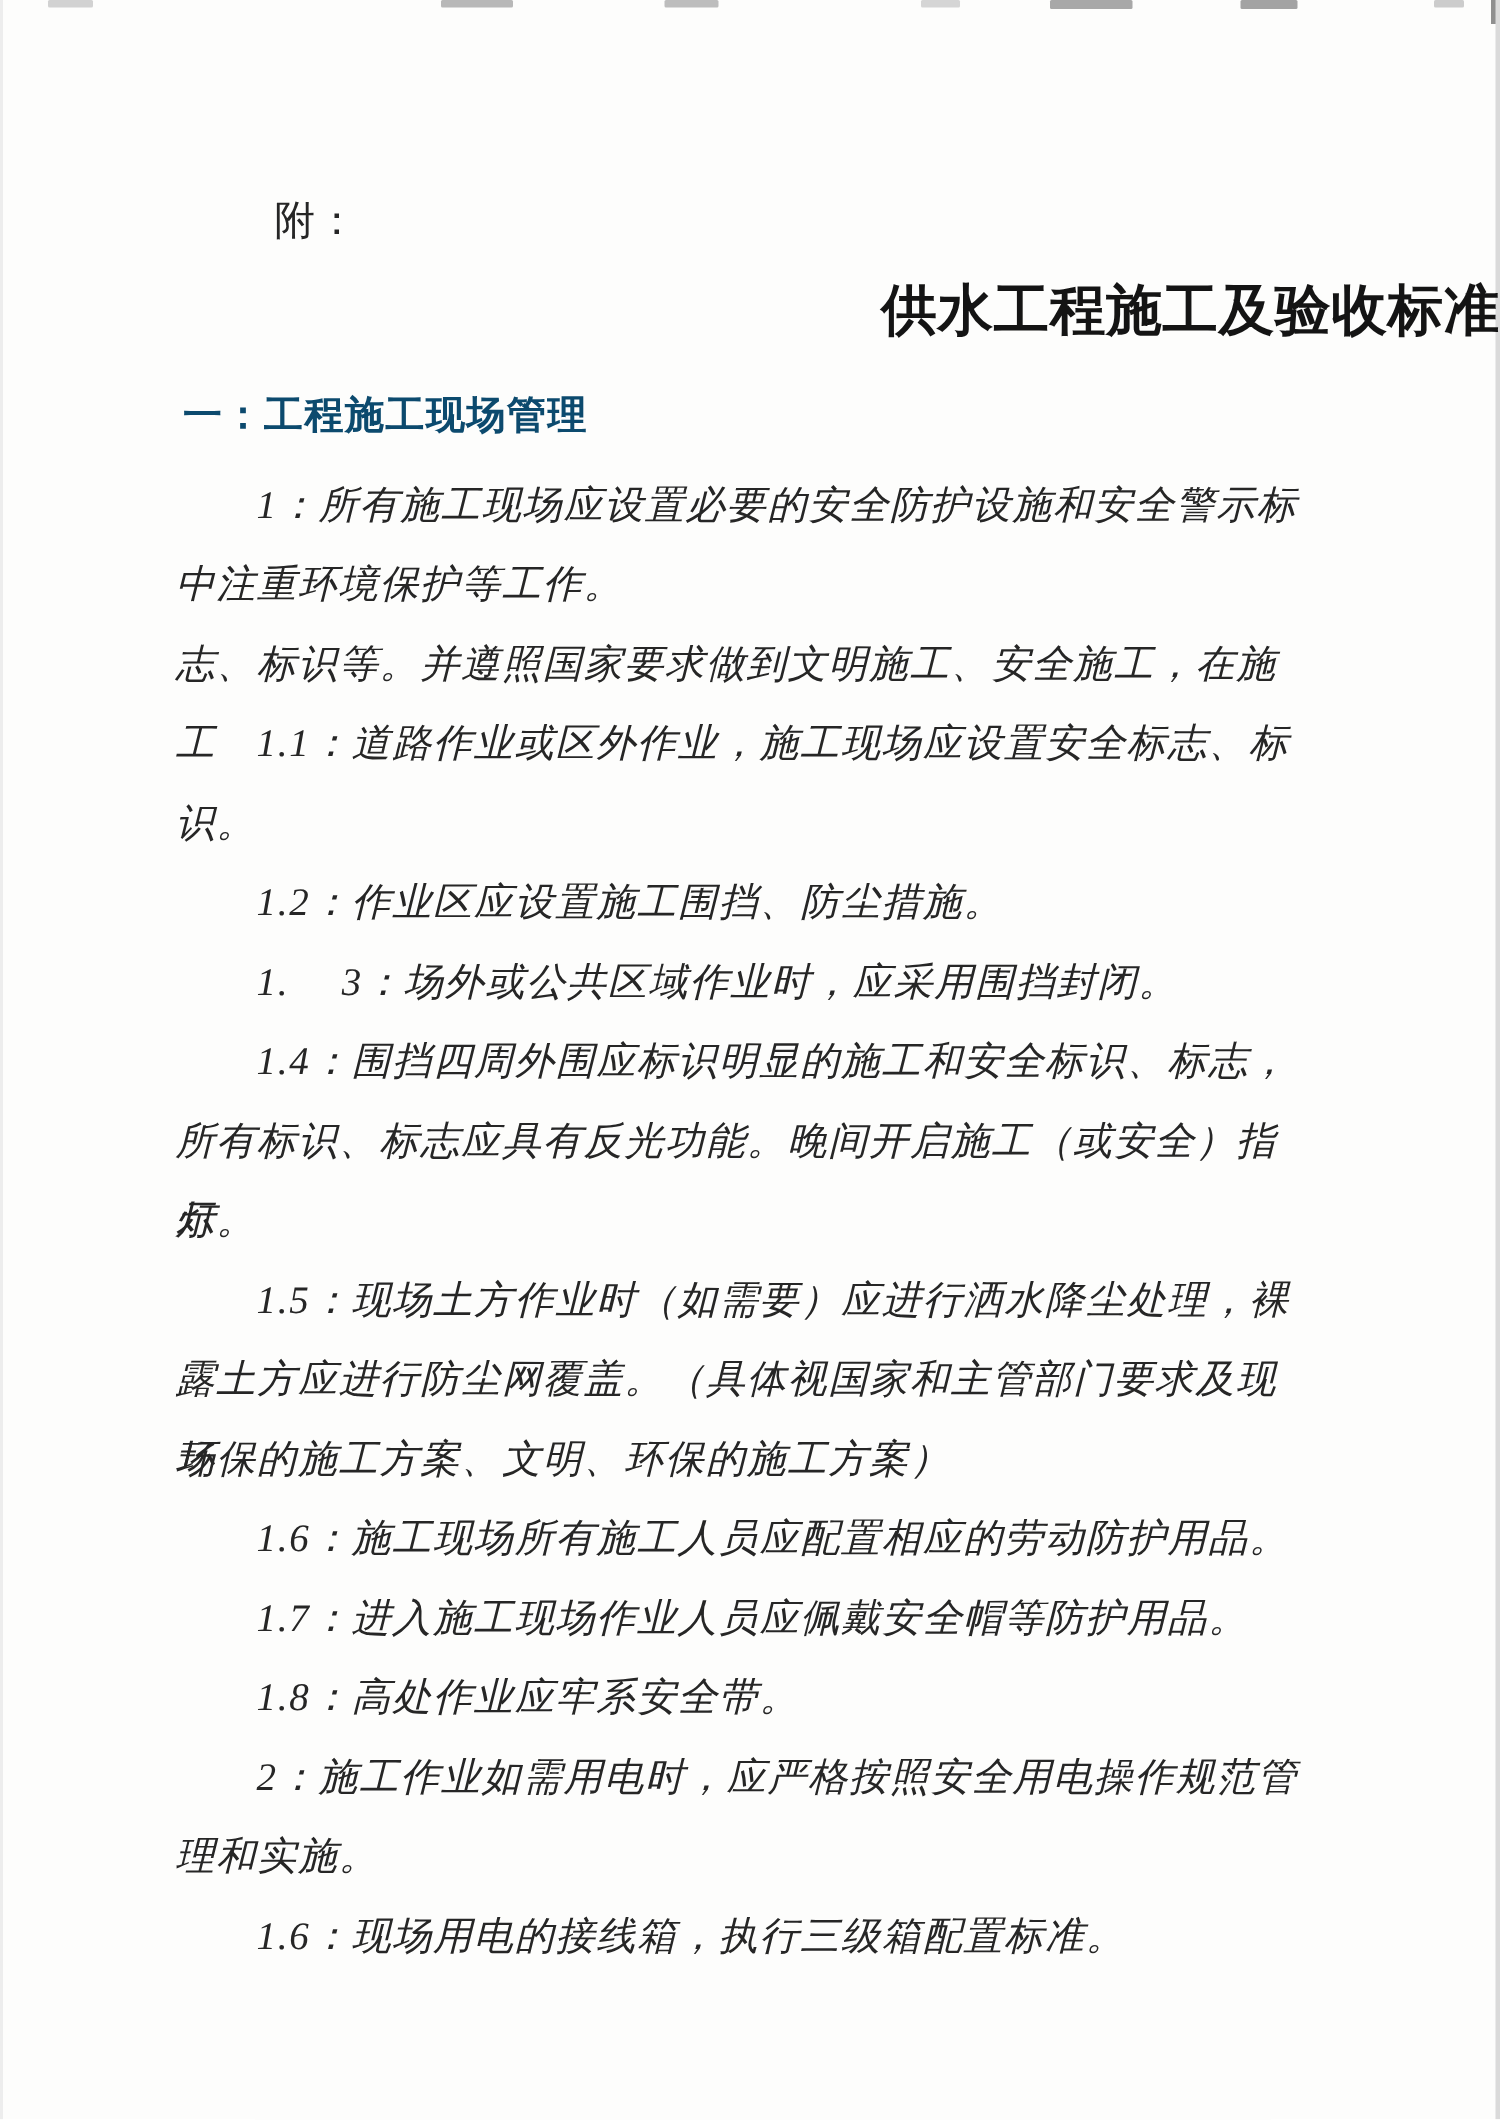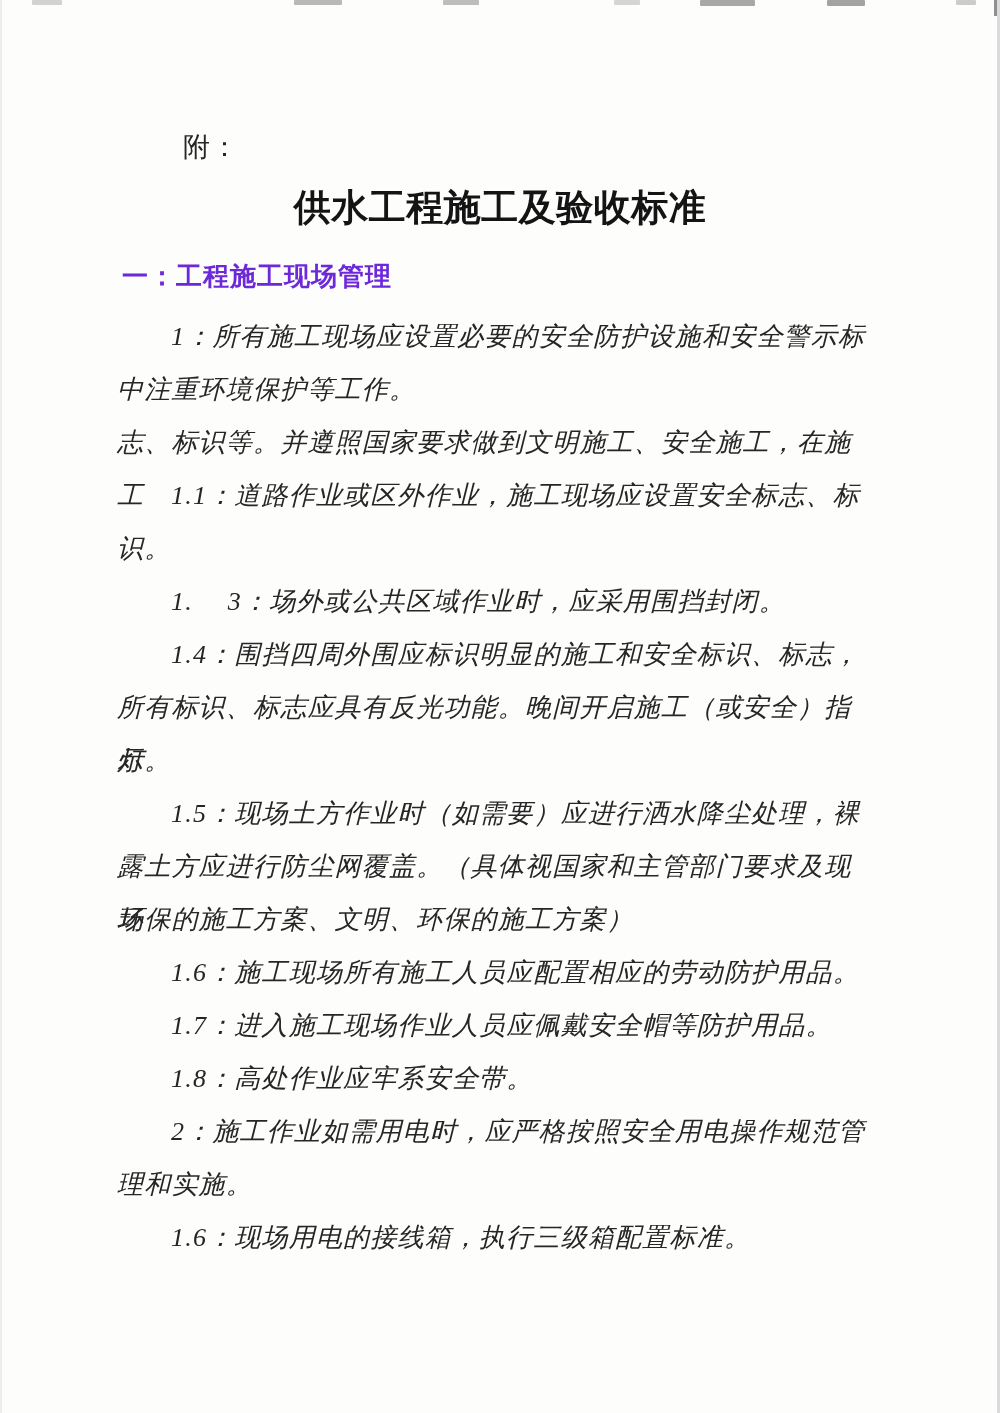--- a/index.html
+++ b/index.html
@@ -66,36 +66,36 @@
     font-size: 27px;
     line-height: 1.1;
     letter-spacing: 1px;
   }
   .title {
     position: absolute;
     left: 0;
     right: 0;
     top: 188px;
     margin: 0;
-    text-align: center;
+    text-align: right;
     font-size: 37px;
     line-height: 1.1;
     font-weight: bold;
     color: #141414;
     letter-spacing: 0.5px;
   }
   .heading {
     position: absolute;
     left: 122px;
     top: 260px;
     margin: 0;
     font-size: 26px;
     line-height: 1.3;
     font-weight: bold;
-    color: #6d28d9;
+    color: #0c4a6e;
     letter-spacing: 1px;
   }
   .body-lines {
     position: absolute;
     left: 117px;
     top: 310px;
     width: 760px;
   }
   .line {
     height: 53px;
@@ -130,20 +130,21 @@
   <h1 class="title">供水工程施工及验收标准</h1>
 
   <h2 class="heading">一：工程施工现场管理</h2>
 
   <div class="body-lines" id="body-lines">
       <div class="line indent">1：所有施工现场应设置必要的安全防护设施和安全警示标</div>
       <div class="line">中注重环境保护等工作。</div>
       <div class="line">志、标识等。并遵照国家要求做到文明施工、安全施工，在施工</div>
       <div class="line indent">1.1：道路作业或区外作业，施工现场应设置安全标志、标</div>
       <div class="line">识。</div>
+      <div class="line indent">1.2：作业区应设置施工围挡、防尘措施。</div>
       <div class="line indent">1.　 3：场外或公共区域作业时，应采用围挡封闭。</div>
       <div class="line indent">1.4：围挡四周外围应标识明显的施工和安全标识、标志，</div>
       <div class="line">所有标识、标志应具有反光功能。晚间开启施工（或安全）指示</div>
       <div class="line">灯。</div>
       <div class="line indent">1.5：现场土方作业时（如需要）应进行洒水降尘处理，裸</div>
       <div class="line">露土方应进行防尘网覆盖。（具体视国家和主管部门要求及现场</div>
       <div class="line">环保的施工方案、文明、环保的施工方案）</div>
       <div class="line indent">1.6：施工现场所有施工人员应配置相应的劳动防护用品。</div>
       <div class="line indent">1.7：进入施工现场作业人员应佩戴安全帽等防护用品。</div>
       <div class="line indent">1.8：高处作业应牢系安全带。</div>

